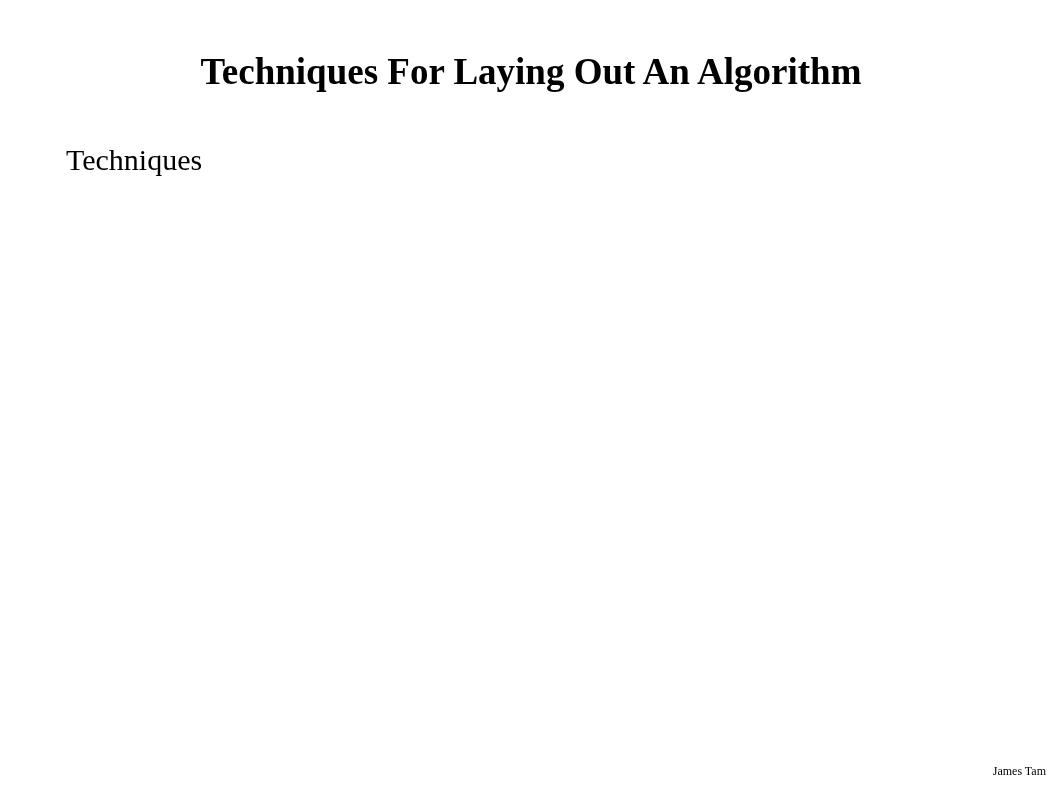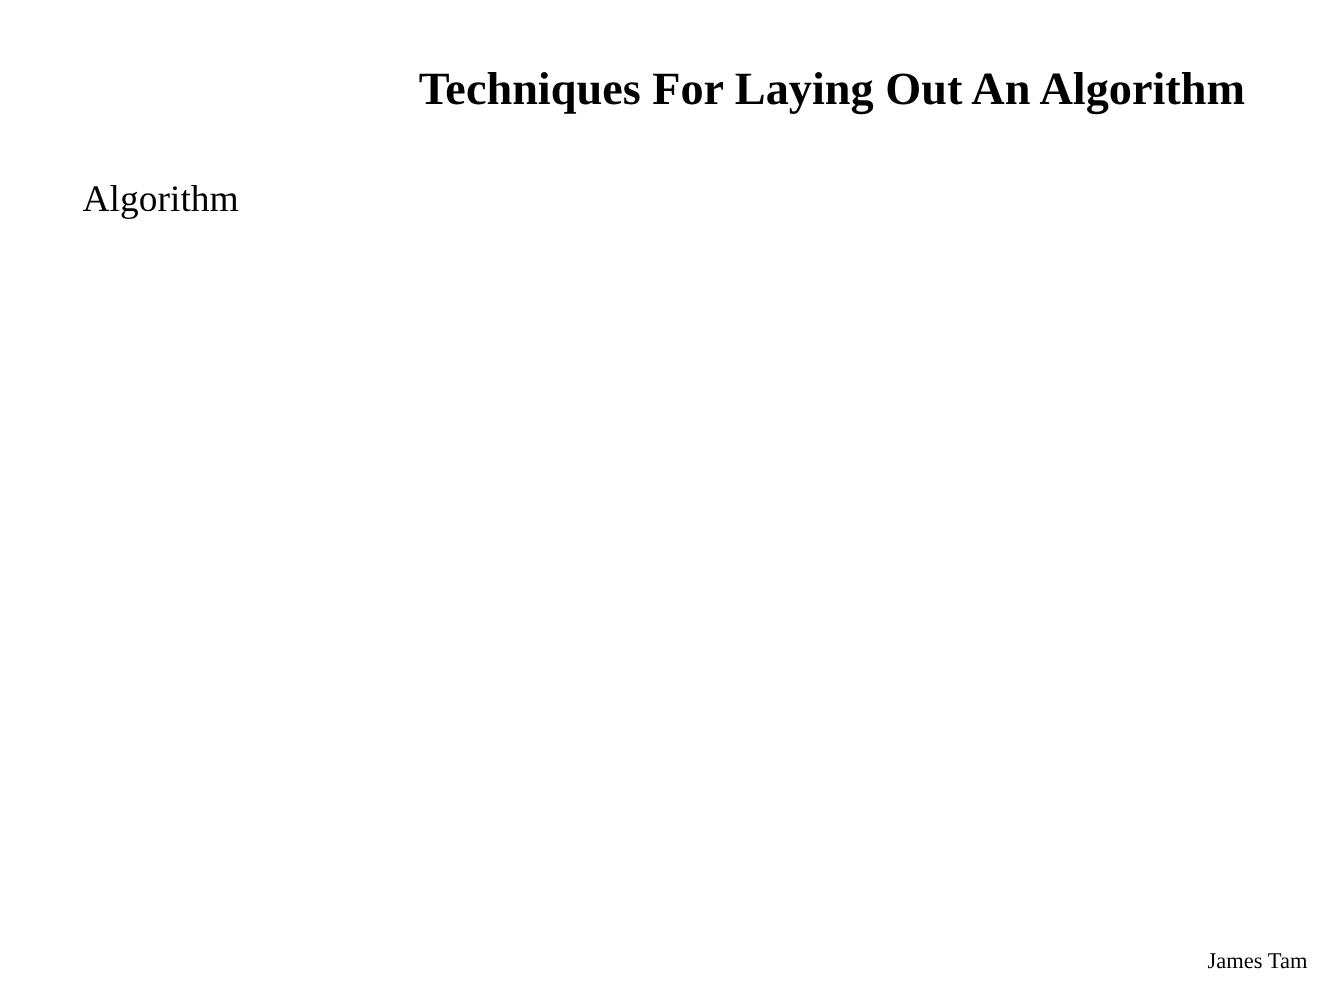--- a/index.html
+++ b/index.html
@@ -17,35 +17,35 @@
     }
     .slide {
       width: 100%;
       height: 100%;
       padding: 50px 66px 30px 66px;
       position: relative;
     }
     .title {
       font-size: 37px;
       font-weight: bold;
-      text-align: right;
+      text-align: center;
       margin-bottom: 50px;
     }
     .bullet {
       font-size: 30px;
       margin-bottom: 38px;
     }
     .footer {
       position: absolute;
       bottom: 18px;
       right: 16px;
-      font-size: 18px;
+      font-size: 12px;
       margin-top: 33px;
     }
   </style>
 </head>
 <body>
 
 <div class="slide">
   <h1 class="title">Techniques For Laying Out An Algorithm</h1>
-  <div class="bullet">Algorithm</div>
+  <div class="bullet">Techniques</div>
   <div class="footer">James Tam</div>
 </div>
 
 </body></html>

